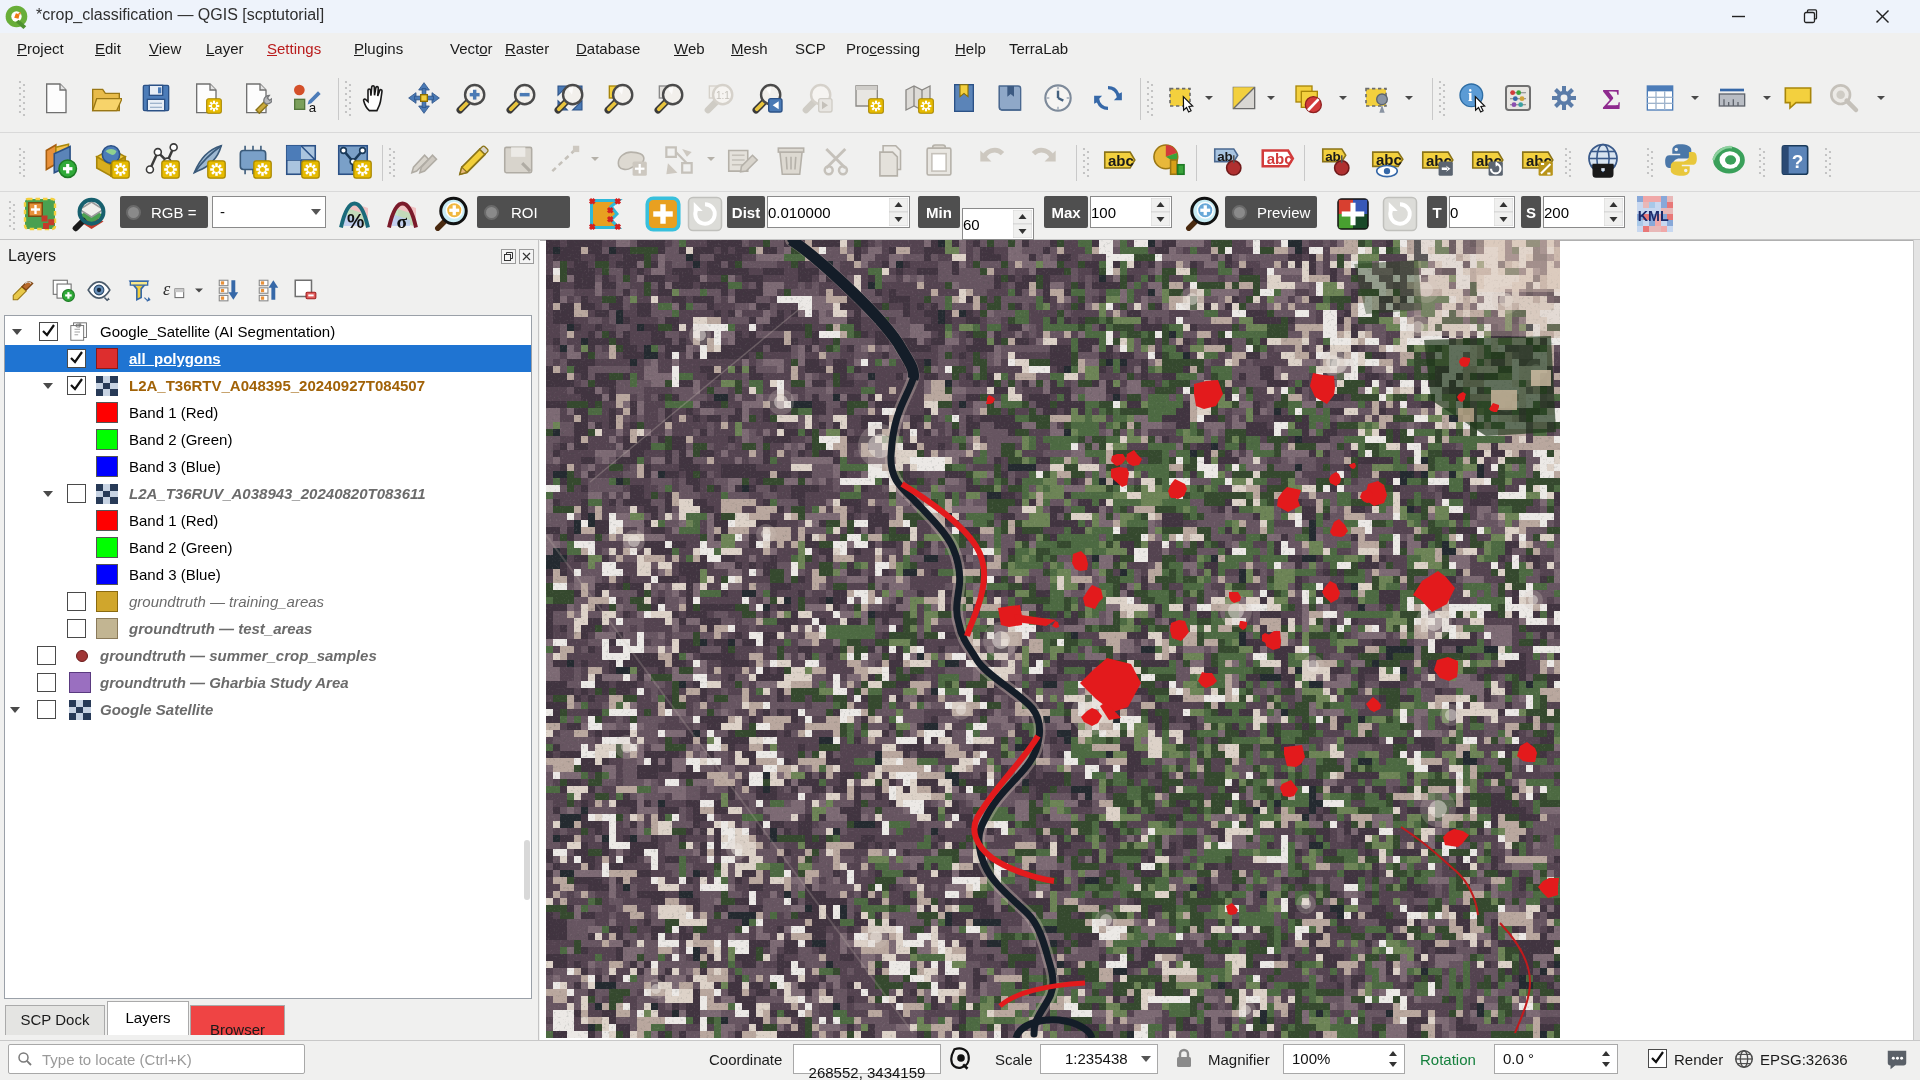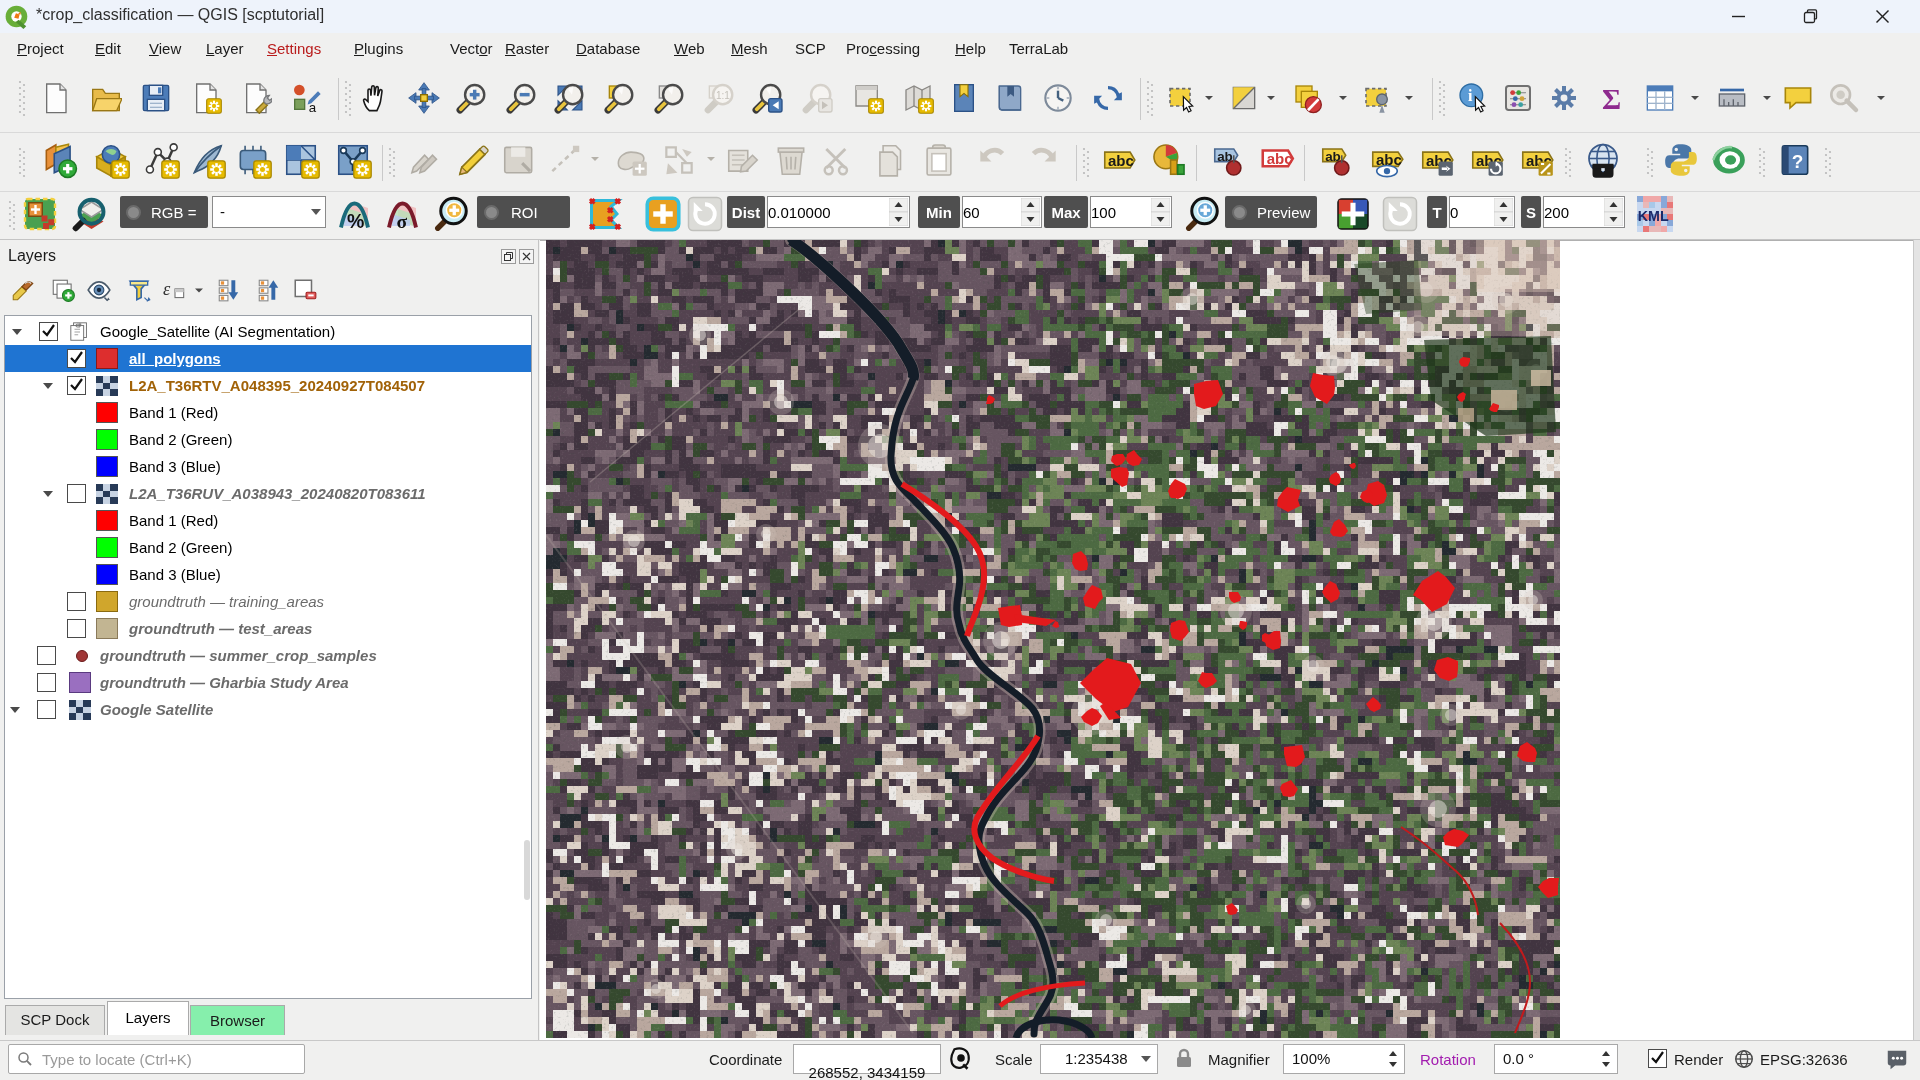--- a/index.html
+++ b/index.html
@@ -825,21 +825,21 @@
     <path d="M4.5 4v6h6z" fill="#fff"></path>
   </svg>
 <div class="dkbtn" style="left:727px;top:196px;width:38px;justify-content:center;font-weight:bold">Dist</div>
 <div class="spin" style="left:767px;top:196px;width:143px">0.010000<svg class="spinarrows" width="19" height="28" viewBox="0 0 19 28">
       <rect x="0" y="0" width="19" height="14" fill="#f0f0ef" stroke="#c0c0c0" stroke-width="0.5"></rect>
       <rect x="0" y="14" width="19" height="14" fill="#f0f0ef" stroke="#c0c0c0" stroke-width="0.5"></rect>
       <path d="M5.5 9l4-5 4 5z" fill="#333"></path>
       <path d="M5.5 19l4 5 4-5z" fill="#333"></path>
     </svg></div>
 <div class="dkbtn" style="left:918px;top:196px;width:42px;justify-content:center;font-weight:bold">Min</div>
-<div class="spin" style="left:962px;top:196px;width:80px">60<svg class="spinarrows" width="19" height="28" viewBox="0 0 19 28">
+<div class="spin" style="left:962px;top:208px;width:72px">60<svg class="spinarrows" width="19" height="28" viewBox="0 0 19 28">
       <rect x="0" y="0" width="19" height="14" fill="#f0f0ef" stroke="#c0c0c0" stroke-width="0.5"></rect>
       <rect x="0" y="14" width="19" height="14" fill="#f0f0ef" stroke="#c0c0c0" stroke-width="0.5"></rect>
       <path d="M5.5 9l4-5 4 5z" fill="#333"></path>
       <path d="M5.5 19l4 5 4-5z" fill="#333"></path>
     </svg></div>
 <div class="dkbtn" style="left:1044px;top:196px;width:44px;justify-content:center;font-weight:bold">Max</div>
 <div class="spin" style="left:1090px;top:196px;width:82px">100<svg class="spinarrows" width="19" height="28" viewBox="0 0 19 28">
       <rect x="0" y="0" width="19" height="14" fill="#f0f0ef" stroke="#c0c0c0" stroke-width="0.5"></rect>
       <rect x="0" y="14" width="19" height="14" fill="#f0f0ef" stroke="#c0c0c0" stroke-width="0.5"></rect>
       <path d="M5.5 9l4-5 4 5z" fill="#333"></path>
@@ -1096,21 +1096,21 @@
       <rect x="14" y="0" width="8" height="7"></rect>
       <rect x="7" y="7" width="7" height="6"></rect>
       <rect x="0" y="13" width="7" height="7"></rect>
       <rect x="14" y="13" width="8" height="7"></rect>
     </g>
   </svg>
 <div class="abs itl" style="left:100px;top:701px;font-size:15px;font-weight:bold">Google Satellite</div>
 <div class="abs" style="left:524px;top:840px;width:6px;height:60px;background:#d8d8d8;border-radius:3px"></div>
 <div class="abs" style="left:5px;top:1005px;width:100px;height:30px;background:#e4e4e2;border:1px solid #aaa;border-bottom:none;font-size:15px;color:#1a1a1a;text-align:center;padding-top:5px">SCP Dock</div>
 <div class="abs" style="left:107px;top:1001px;width:82px;height:34px;background:#fff;border:1px solid #aaa;border-bottom:none;font-size:15px;color:#000;text-align:center;padding-top:7px;z-index:3">Layers</div>
-<div class="abs" style="left:190px;top:1005px;width:95px;height:30px;background:#86efac;border:1px solid #aaa;border-bottom:none;font-size:15px;color:#1a1a1a;text-align:center;padding-top:6px">Browser</div>
+<div class="abs" style="left:190px;top:1005px;width:95px;height:30px;background:#ef4444;border:1px solid #aaa;border-bottom:none;font-size:15px;color:#1a1a1a;text-align:center;padding-top:15px">Browser</div>
 <div class="abs" style="left:0;top:1040px;width:1920px;height:40px;background:#f0f0ef;border-top:1px solid #c8c8c8"></div>
 <div class="abs" style="left:8px;top:1044px;width:297px;height:30px;background:#fff;border:1px solid #a8a8a8;border-radius:2px"></div>
 <svg style="position:absolute;left:16px;top:1050px" width="18" height="18" viewBox="0 0 24 24">
     <circle cx="10" cy="10" r="6" fill="none" stroke="#7a7a7a" stroke-width="2"></circle>
     <line x1="14.5" y1="14.5" x2="20" y2="20" stroke="#7a7a7a" stroke-width="2.5"></line>
   </svg>
 <div class="abs" style="left:42px;top:1051px;font-size:15px;color:#9a9a9a">Type to locate (Ctrl+K)</div>
 <div class="abs" style="left:709px;top:1051px;font-size:15px;color:#1a1a1a">Coordinate</div>
 <div class="abs" style="left:793px;top:1044px;width:148px;height:30px;background:#fff;border:1px solid #a8a8a8;font-size:15px;color:#111;text-align:center;padding-top:19px">268552, 3434159</div>
 <svg style="position:absolute;left:948px;top:1046px" width="26" height="26" viewBox="0 0 24 24">
@@ -1128,21 +1128,21 @@
     <path d="M8 10V7a4 4 0 0 1 8 0v3" fill="none" stroke="#8a8a8a" stroke-width="2.4"></path>
   </svg>
 <div class="abs" style="left:1208px;top:1051px;font-size:15px;color:#1a1a1a">Magnifier</div>
 <div class="abs" style="left:1283px;top:1044px;width:122px;height:30px;background:#fff;border:1px solid #a8a8a8;font-size:15px;color:#111">
     <span style="position:absolute;left:8px;top:5px">100%</span>
     <svg style="position:absolute;right:1px;top:1px" width="20" height="26" viewBox="0 0 20 26">
       <path d="M6 10l4-5 4 5z" fill="#333"></path>
       <path d="M6 16l4 5 4-5z" fill="#333"></path>
     </svg>
   </div>
-<div class="abs" style="left:1420px;top:1051px;font-size:15px;color:#a21caf">Rotation</div>
+<div class="abs" style="left:1420px;top:1051px;font-size:15px;color:#15803d">Rotation</div>
 <div class="abs" style="left:1494px;top:1044px;width:124px;height:30px;background:#fff;border:1px solid #a8a8a8;font-size:15px;color:#111">
     <span style="position:absolute;left:8px;top:5px">0.0 °</span>
     <svg style="position:absolute;right:1px;top:1px" width="20" height="26" viewBox="0 0 20 26">
       <path d="M6 10l4-5 4 5z" fill="#333"></path>
       <path d="M6 16l4 5 4-5z" fill="#333"></path>
     </svg>
   </div>
 <div class="cb" style="left:1648px;top:1049px"></div>
 <svg style="position:absolute;left:1650px;top:1050px" width="15" height="15" viewBox="0 0 15 15">
     <path d="M2 8l4 4 7-10" fill="none" stroke="#111" stroke-width="2.2"></path>

